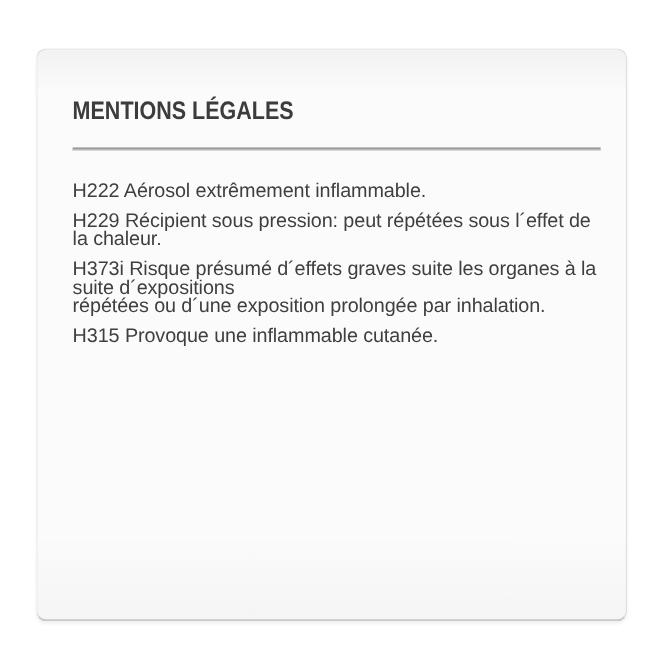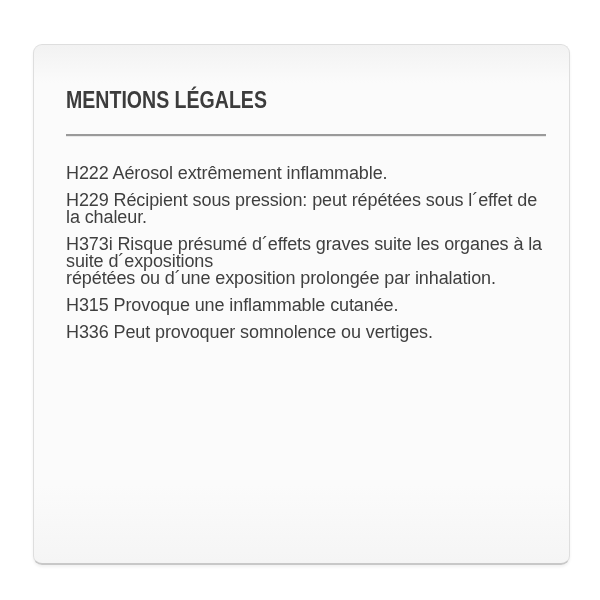--- a/index.html
+++ b/index.html
@@ -61,15 +61,14 @@
 
 <div class="card">
   <h1 class="card-title">MENTIONS LÉGALES</h1>
   <div class="divider"></div>
   <div class="paragraphs">
     <p class="para">H222 Aérosol extrêmement inflammable.</p>
     <p class="para">H229 Récipient sous pression: peut répétées sous l´effet de la chaleur.</p>
     <p class="para">H373i Risque présumé d´effets graves suite les organes à la suite d´expositions
 répétées ou d´une exposition prolongée par inhalation.</p>
     <p class="para">H315 Provoque une inflammable cutanée.</p>
-    <p class="para">H336 Peut provoquer somnolence ou vertiges.</p>
   </div>
 </div>
 
 </body></html>

